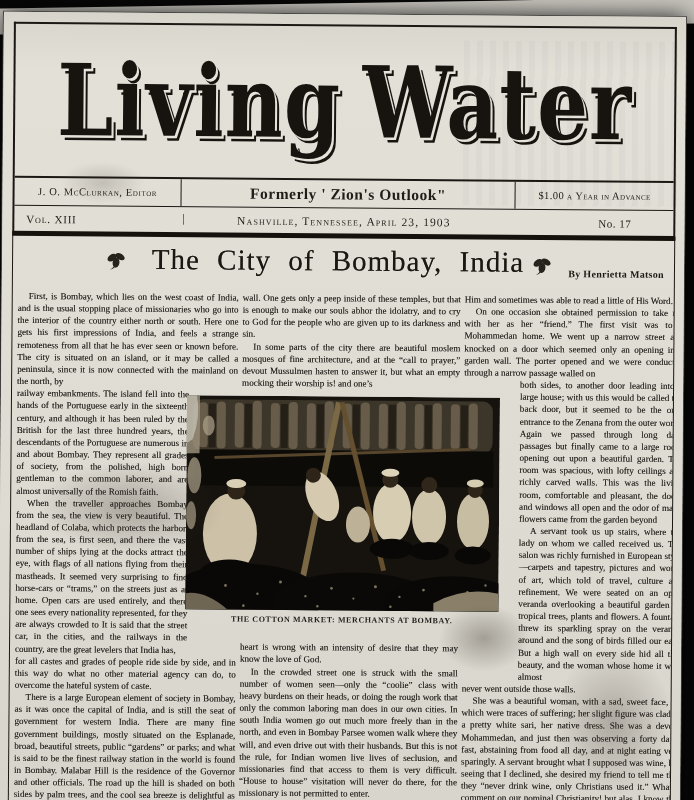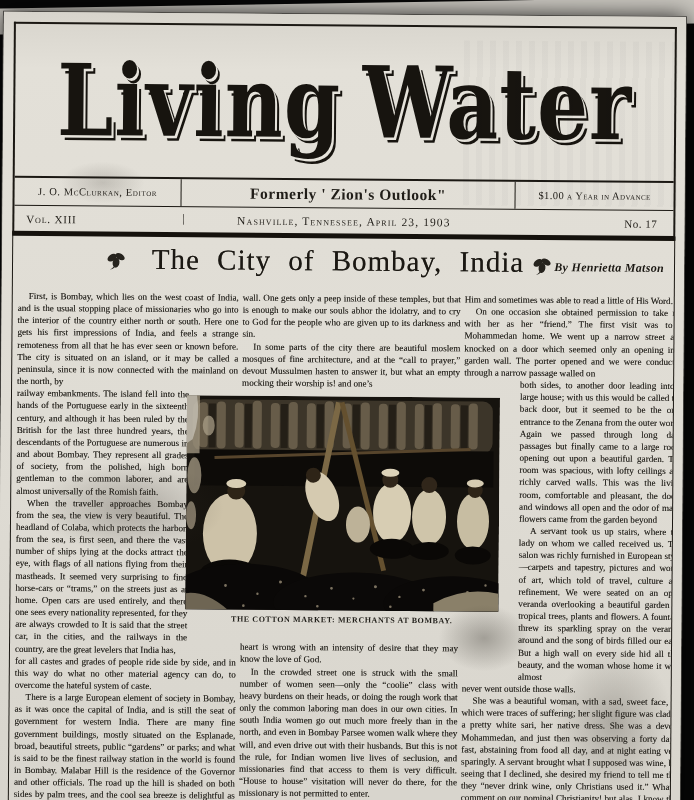--- a/index.html
+++ b/index.html
@@ -39,34 +39,34 @@
        letter-spacing:.6px;}
   .cell.mid{flex:1;border-right:1.5px solid #1b1813;font-weight:bold;font-size:15.5px;
        letter-spacing:.5px;}
   .cell.right{width:158px;font-variant:small-caps;letter-spacing:.4px;}
   .mast-vol{position:relative;border-top:1.5px solid #1b1813;height:25px;display:flex;
        align-items:center;font-size:11px;color:#201d18;}
   .vol{padding-left:12px;font-variant:small-caps;letter-spacing:.8px;}
   .tick{position:absolute;left:168px;top:4px;color:#2a2722;font-size:12px;}
   .dateline{position:absolute;left:0;right:0;text-align:center;letter-spacing:1.1px;
        font-size:11.5px;font-variant:small-caps;}
-  .issue{margin-left:auto;padding-right:16px;letter-spacing:.5px;}
+  .issue{margin-left:auto;padding-right:42px;letter-spacing:.5px;}
 
   
   .article-frame{position:absolute;left:10px;top:220px;width:661px;height:586px;
        border-left:1.5px solid #1b1813;border-right:1.5px solid #1b1813;}
   .title-row{position:relative;height:48px;margin-top:8px;}
   .headline{position:absolute;left:90px;width:470px;text-align:center;top:2px;
        font-size:29px;color:#1b1813;letter-spacing:1px;word-spacing:9px;
        text-shadow:0 0 .6px rgba(27,24,19,.7);}
   .fleuron{position:absolute;top:10px;width:22px;height:20px;}
   .fleuron.fl-left{left:92px;}
   .fleuron.fl-right{left:518px;top:12px;}
-  .byline{position:absolute;right:10px;top:16px;font-weight:bold;font-size:12px;
-       color:#1b1813;letter-spacing:.3px;font-style:italic;}
+  .byline{position:absolute;right:10px;top:24px;font-weight:bold;font-size:10px;
+       color:#1b1813;letter-spacing:.3px;}
 
   .columns{position:absolute;left:0;top:58px;width:661px;height:514px;overflow:hidden;}
   .col{position:absolute;top:0;font-size:9.1px;line-height:12.15px;color:#211f1a;
        text-align:justify;text-shadow:0 0 .5px rgba(33,30,24,.55);}
   .col p{margin:0;text-indent:11px;}
   .col p.cont{text-indent:0;}
   .col1{left:5px;width:221px;}
   .col2{left:230px;width:218px;}
   .col3{left:452px;width:219px;}
   .narrow1{width:172px;}

